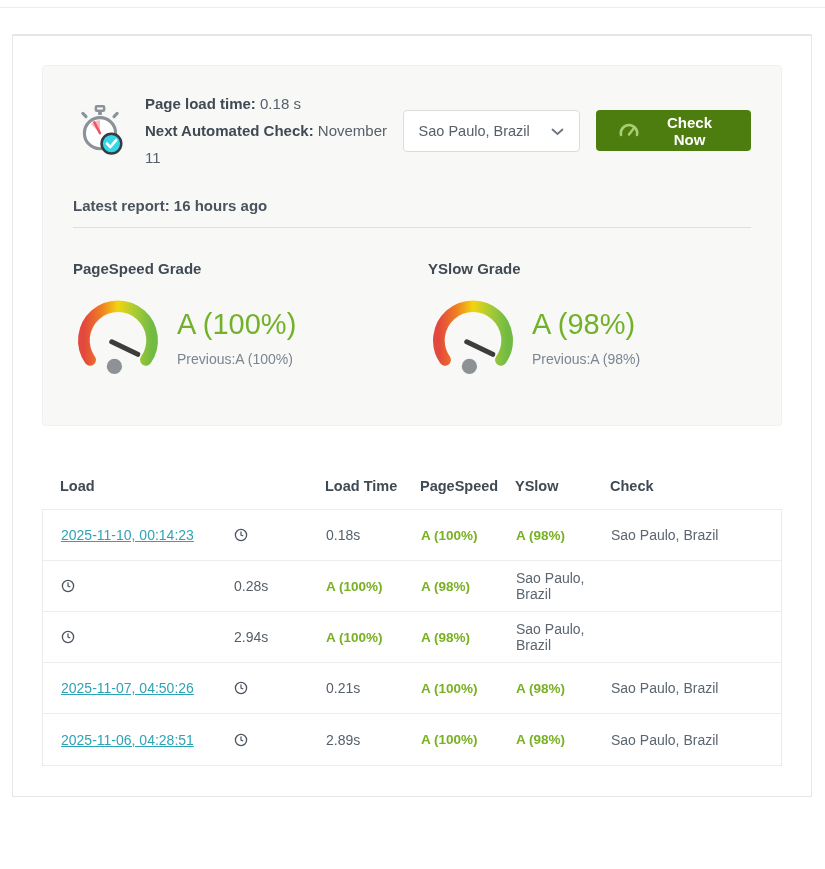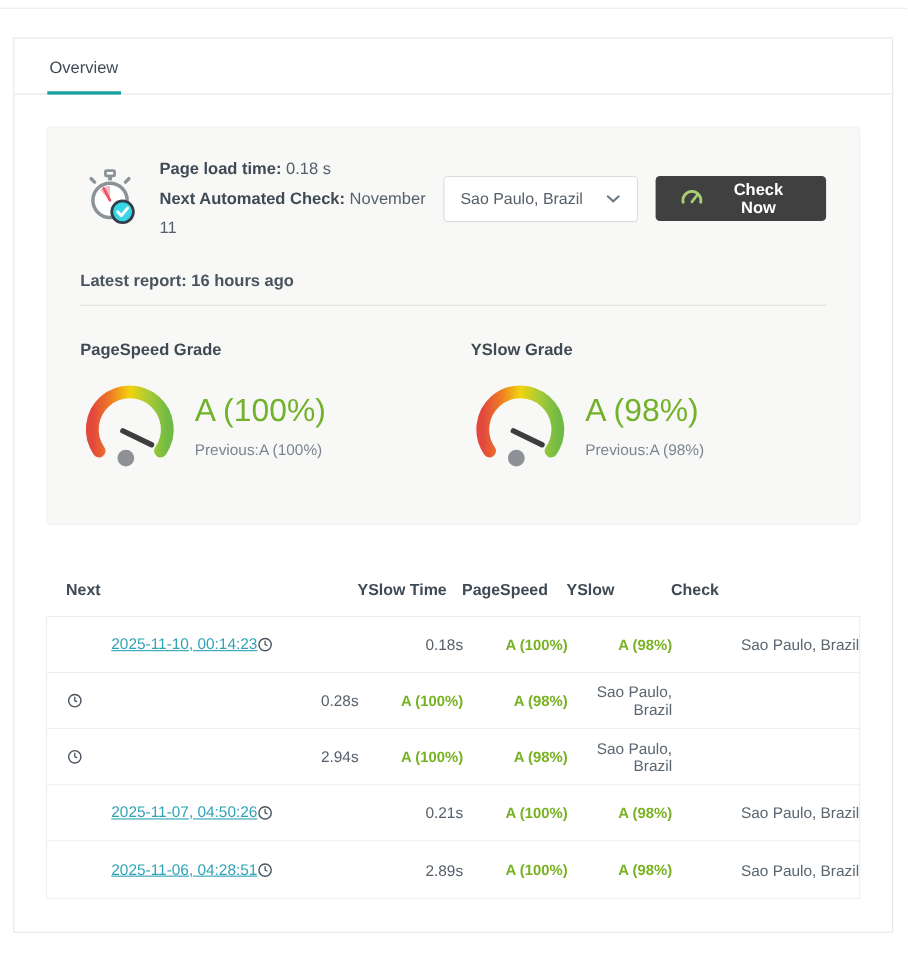--- a/index.html
+++ b/index.html
@@ -19,57 +19,56 @@
   .summary { margin-top:29px; background:#f8f8f7; border:1px solid #f0f0ef; border-radius:4px; padding:24px 30px 42px; }
   .summary-top { display:flex; justify-content:space-between; align-items:center; }
   .summary-left { display:flex; align-items:center; gap:18px; }
   .info-lines { font-size:15px; line-height:1.8; color:#55606a; }
   .info-lines b { color:#3f4a54; }
   .summary-right { display:flex; align-items:center; gap:16px; }
 
   .select-box { width:180px; height:42px; background:#fff; border:1px solid #dcdcdc; border-radius:4px;
     display:flex; align-items:center; justify-content:space-between; padding:0 15px; font-size:14.5px; color:#55606a; cursor:pointer; }
 
-  .check-btn { height:41px; padding:0 22px; background:#404040; border:none; border-radius:4px;
+  .check-btn { height:41px; padding:0 22px; background:#4d7c0f; border:none; border-radius:4px;
     color:#fff; font-size:15px; font-weight:bold; display:flex; align-items:center; gap:10px; cursor:pointer; font-family:"Liberation Sans",sans-serif; }
 
   .latest-report { margin-top:26px; font-size:15px; font-weight:bold; color:#4a545e; }
   .summary hr { border:none; border-top:1px solid #dfdfdf; margin-top:13px; }
 
   .grades-row { display:flex; margin-top:32px;gap:12px; }
   .grade-col-1 { width:343px; }
   .grade-title { font-size:15px; font-weight:bold; color:#3f4a54; }
   .grade-body { display:flex; align-items:center; margin-top:14px; }
   .grade-texts { margin-left:14px; }
   .grade-value { font-size:29px; color:#72b22b; }
   .grade-prev { font-size:14px; color:#7b8690; margin-top:10px; }
 
   .report-table { margin-top:40px; }
   .t-grid { display:grid; grid-template-columns:173px 92px 95px 95px 95px 1fr; align-items:center; padding-left:18px; }
   .t-head { padding-top:12px; padding-bottom:15px; font-size:14.5px; font-weight:bold; color:#3f4a54; }
   .t-body { border:1px solid #ececec; }
-  .t-row { height:51px; border-bottom:1px solid #ececec; background:#fff;text-align:right; }
+  .t-row { height:51px; border-bottom:1px solid #ececec; background:#fff; }
   .t-row:last-child { border-bottom:none; }
   .date-link { font-size:14px; color:#2fa3b6; text-decoration:underline; cursor:pointer; }
   .cell-load { font-size:14px; color:#55606a; }
   .cell-grade { font-size:13.5px; font-weight:bold; color:#78b122; }
   .cell-region { font-size:14px; color:#5b6670; }
   .clock-cell { display:flex; align-items:center; }
 
   .show-more { text-align:center; margin-top:28px; font-size:15px; color:#4a545e; cursor:pointer; }
 </style>
 </head>
 <body>
 
 <div class="topbar"></div>
 
 <div class="card">
 
   <div class="tab-row">
-    <div class="tab active">Overview</div>
   </div>
 
   <div class="content">
 
     <div class="summary">
 
       <div class="summary-top">
         <div class="summary-left">
           <span>
             <svg width="54" height="54" viewBox="0 0 52 52">
@@ -164,23 +163,23 @@
               <div class="grade-value">A (98%)</div>
               <div class="grade-prev">Previous:A (98%)</div>
             </div>
           </div>
         </div>
       </div>
     </div>
 
     <div class="report-table">
       <div class="t-grid t-head">
-        <div>Next</div>
+        <div>Load</div>
         <div></div>
-        <div>YSlow Time</div>
+        <div>Load Time</div>
         <div>PageSpeed</div>
         <div>YSlow</div>
         <div>Check</div>
       </div>
 
       <div class="t-body">
 
         <div class="t-grid t-row">
           <div><a class="date-link">2025-11-10, 00:14:23</a></div>
           <div class="clock-cell">

